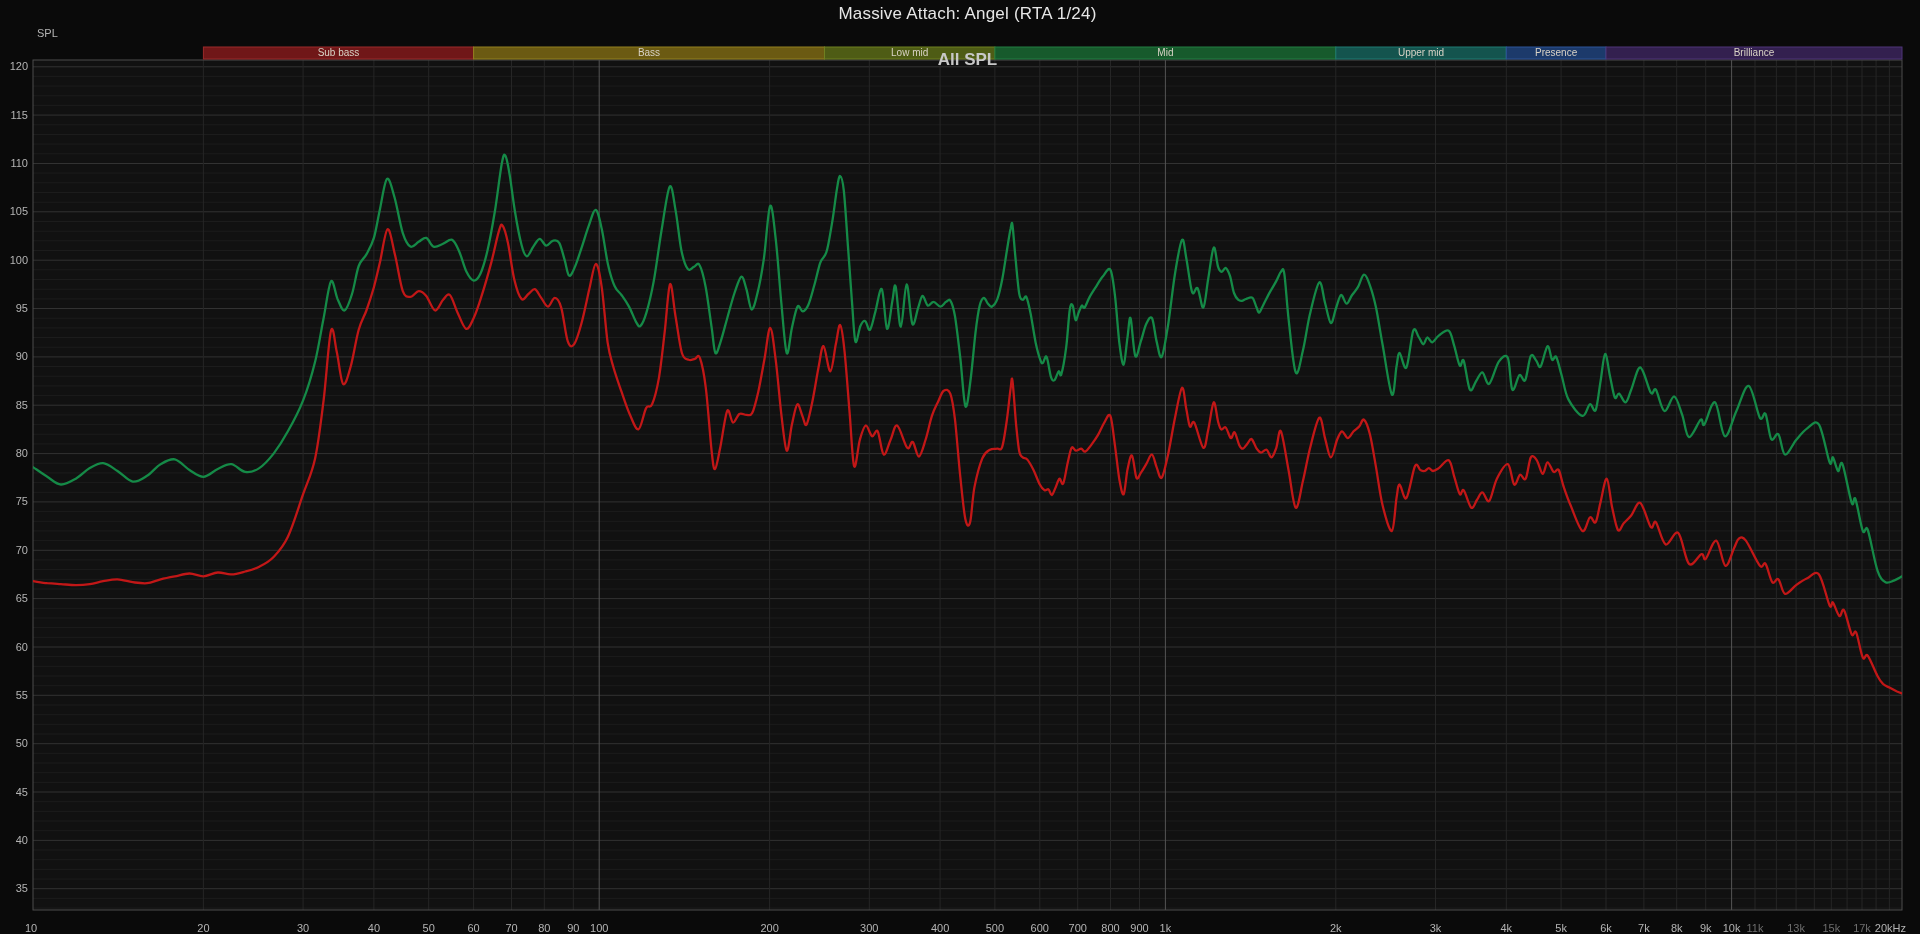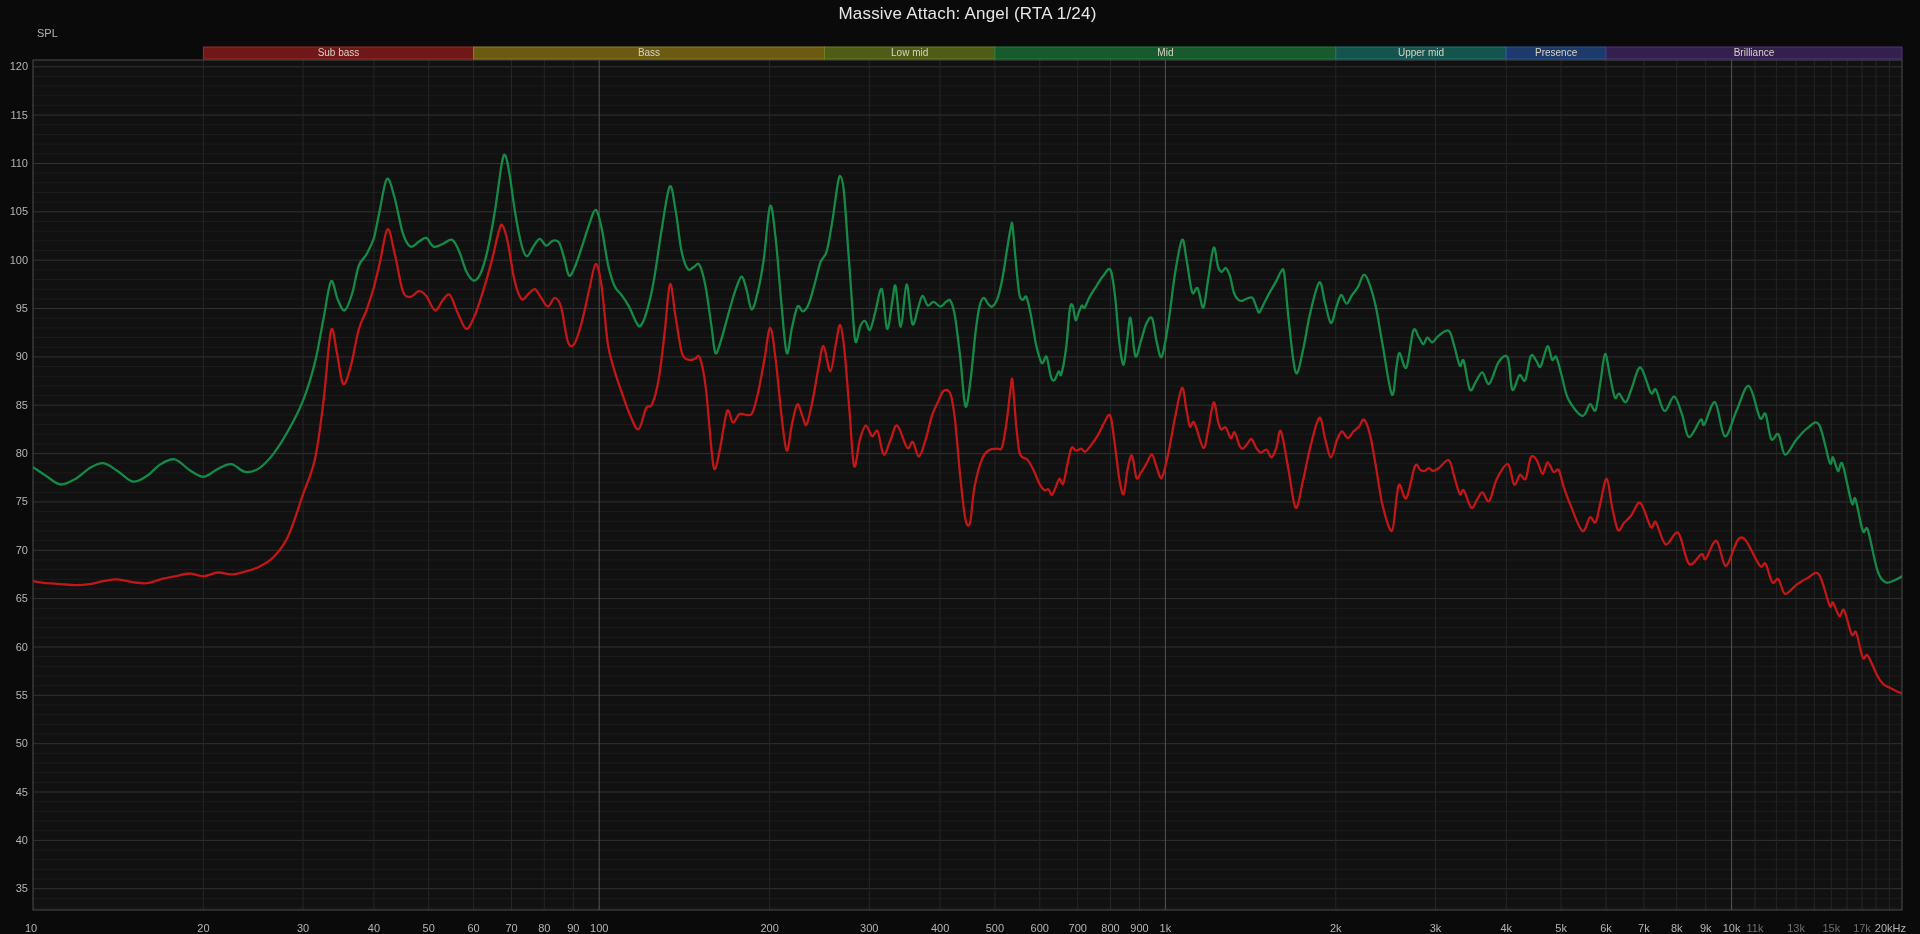--- a/index.html
+++ b/index.html
@@ -210,13 +210,14 @@
         <text x="1862.0" y="920" fill="#6e6e6e" font-size="11" text-anchor="middle">17k</text>
         <text x="1906.0" y="920" fill="#b4b4b4" font-size="11" text-anchor="end">20kHz</text>
         <clipPath id="plotclip">
           <rect x="33" y="48" width="1869" height="850"></rect>
         </clipPath>
         <path d="M33.0,455.1C35.4,456.7 42.7,461.9 47.3,464.8C52.0,467.7 56.1,472.2 60.9,472.5C65.6,472.8 70.9,469.5 75.8,466.7C80.6,464.0 85.3,458.7 89.8,456.1C94.4,453.5 98.5,450.8 103.1,451.2C107.7,451.7 112.6,455.9 117.5,459.0C122.4,462.0 127.8,468.8 132.7,469.6C137.6,470.4 142.4,466.7 147.0,463.8C151.7,460.9 155.9,454.9 160.6,452.2C165.2,449.5 170.0,446.4 174.8,447.4C179.6,448.3 184.8,455.1 189.5,458.0C194.3,460.9 198.7,464.9 203.4,464.8C208.1,464.6 213.1,459.1 217.8,457.0C222.4,454.9 226.7,451.7 231.3,452.2C235.9,452.7 240.5,459.3 245.2,459.9C249.8,460.6 254.6,459.1 259.3,456.1C264.0,453.0 268.8,447.7 273.6,441.6C278.3,435.4 283.0,428.2 287.9,419.3C292.9,410.5 298.6,400.0 303.1,388.4C307.7,376.8 311.7,363.4 315.1,349.7C318.5,336.0 320.9,319.6 323.6,306.2C326.2,292.8 328.7,272.7 331.0,269.4C333.3,266.2 335.3,282.0 337.5,286.9C339.8,291.7 342.1,299.3 344.5,298.5C347.0,297.6 349.7,289.4 352.0,282.0C354.4,274.6 356.3,260.6 358.7,254.0C361.1,247.4 363.9,247.0 366.4,242.4C368.9,237.7 371.6,233.5 373.9,225.9C376.1,218.4 377.8,206.8 380.0,196.9C382.1,187.1 384.6,168.9 387.0,166.9C389.5,165.0 391.9,176.3 394.5,185.3C397.1,194.3 400.2,212.9 402.8,221.1C405.5,229.3 407.7,233.2 410.4,234.6C413.0,236.1 416.1,231.2 418.7,229.8C421.4,228.3 423.8,225.1 426.3,225.9C428.8,226.7 430.8,233.7 433.6,234.6C436.4,235.6 440.0,232.9 443.1,231.7C446.2,230.6 449.5,226.6 452.2,227.9C454.9,229.2 456.8,234.1 459.2,239.5C461.6,244.8 464.1,254.9 466.5,259.8C468.9,264.6 471.3,268.2 473.6,268.5C475.9,268.8 478.1,266.7 480.4,261.7C482.8,256.7 485.1,248.8 487.5,238.5C489.9,228.2 492.4,214.3 494.8,199.8C497.2,185.3 500.0,160.8 501.8,151.5C503.6,142.1 504.1,141.8 505.4,143.7C506.8,145.7 508.1,153.7 509.7,163.1C511.3,172.4 513.0,188.2 515.0,199.8C516.9,211.4 519.5,225.3 521.5,232.7C523.4,240.1 524.8,244.0 526.8,244.3C528.8,244.6 531.2,237.5 533.3,234.6C535.5,231.7 537.5,227.1 539.7,226.9C541.8,226.7 544.0,233.3 546.2,233.7C548.3,234.0 550.6,229.3 552.8,228.8C555.0,228.3 557.2,227.5 559.2,230.8C561.2,234.0 563.0,242.7 564.7,248.2C566.3,253.7 567.4,262.5 569.1,263.6C570.9,264.8 572.9,259.5 574.9,254.9C576.9,250.4 579.0,243.5 581.3,236.6C583.7,229.6 586.5,219.8 588.9,213.4C591.3,206.9 593.6,197.4 595.7,197.9C597.8,198.4 599.6,207.1 601.6,216.3C603.7,225.4 605.9,243.3 608.1,253.0C610.3,262.7 612.4,269.3 614.7,274.3C616.9,279.3 619.1,279.6 621.5,283.0C623.9,286.4 626.6,290.1 629.0,294.6C631.5,299.1 634.2,306.8 636.1,310.1C638.0,313.3 638.8,315.5 640.5,313.9C642.2,312.3 644.3,307.8 646.5,300.4C648.7,293.0 651.2,283.0 653.7,269.4C656.2,255.9 658.8,235.0 661.4,219.2C664.1,203.4 667.3,178.2 669.7,174.7C672.0,171.1 673.6,187.2 675.5,197.9C677.5,208.5 679.4,228.7 681.4,238.5C683.4,248.3 685.6,254.1 687.7,256.9C689.7,259.6 691.9,255.6 693.9,254.9C695.9,254.3 697.6,249.6 699.5,253.0C701.5,256.4 703.7,264.8 705.7,275.2C707.7,285.7 710.0,304.9 711.7,315.9C713.3,326.8 713.9,338.7 715.4,341.0C716.9,343.3 718.7,335.4 720.7,329.4C722.7,323.4 725.2,313.3 727.5,305.2C729.8,297.2 732.2,287.8 734.5,281.0C736.9,274.3 739.4,265.3 741.4,264.6C743.4,264.0 744.7,271.7 746.4,277.2C748.1,282.7 749.8,296.8 751.6,297.5C753.5,298.1 755.5,289.4 757.5,281.0C759.6,272.7 761.7,261.7 763.8,247.2C765.9,232.7 768.1,197.4 770.1,194.0C772.1,190.6 773.8,210.6 775.7,226.9C777.6,243.2 779.6,272.7 781.4,291.7C783.2,310.7 785.0,337.0 786.7,341.0C788.5,345.0 790.1,323.6 791.9,315.9C793.7,308.1 795.7,297.3 797.5,294.6C799.3,291.8 801.0,299.7 802.8,299.4C804.6,299.1 806.5,297.0 808.4,292.7C810.3,288.3 812.3,280.2 814.3,273.3C816.2,266.4 818.5,255.9 820.1,251.1C821.8,246.2 823.1,246.7 824.3,244.3C825.5,241.9 826.0,242.7 827.4,236.6C828.8,230.4 831.0,217.5 832.6,207.6C834.2,197.6 835.7,183.9 837.0,176.6C838.2,169.4 839.0,163.7 840.1,164.0C841.3,164.4 842.5,166.9 843.8,178.5C845.1,190.2 846.6,215.3 847.9,233.7C849.3,252.0 850.7,272.8 851.9,288.8C853.2,304.7 854.0,325.2 855.4,329.4C856.8,333.6 858.8,317.3 860.4,313.9C862.0,310.5 863.6,308.4 865.2,309.1C866.8,309.7 868.2,319.2 869.9,317.8C871.6,316.3 873.3,307.2 875.2,300.4C877.2,293.6 879.8,274.4 881.8,277.2C883.8,279.9 885.3,314.9 887.0,316.8C888.8,318.8 891.0,295.9 892.4,288.8C893.8,281.7 894.2,269.9 895.6,274.3C897.0,278.6 899.0,315.2 900.8,314.9C902.7,314.6 904.7,272.8 906.6,272.3C908.5,271.9 910.4,308.1 912.4,312.0C914.3,315.9 916.5,300.2 918.2,295.6C919.9,290.9 920.9,284.3 922.6,283.9C924.2,283.6 925.9,292.7 927.8,293.6C929.6,294.6 931.5,289.6 933.6,289.8C935.7,289.9 938.3,294.6 940.4,294.6C942.5,294.6 944.4,290.7 946.1,289.8C947.8,288.8 949.1,286.4 950.5,288.8C952.0,291.2 953.3,294.6 955.0,304.3C956.6,313.9 958.6,331.8 960.4,346.8C962.1,361.8 963.7,390.5 965.4,394.2C967.1,397.9 968.8,381.3 970.4,369.0C972.1,356.8 974.0,333.3 975.5,320.7C977.0,308.1 978.3,299.4 979.7,293.6C981.1,287.8 982.5,286.2 983.9,285.9C985.2,285.6 986.6,290.2 988.0,291.7C989.3,293.1 990.4,295.4 992.0,294.6C993.5,293.8 995.7,291.4 997.4,286.9C999.1,282.3 1000.6,275.6 1002.2,267.5C1003.8,259.5 1005.5,247.0 1006.9,238.5C1008.3,230.0 1009.7,220.4 1010.7,216.3C1011.6,212.1 1011.7,208.0 1012.5,213.4C1013.3,218.7 1014.5,236.7 1015.7,248.2C1016.8,259.6 1018.1,275.4 1019.3,282.0C1020.5,288.6 1021.6,287.3 1022.8,287.8C1024.0,288.3 1025.0,282.7 1026.3,284.9C1027.6,287.2 1029.0,293.8 1030.6,301.4C1032.1,308.9 1034.0,322.5 1035.6,330.4C1037.3,338.3 1039.4,345.4 1040.6,348.7C1041.8,352.1 1042.0,351.3 1043.0,350.7C1044.0,350.0 1045.3,342.5 1046.6,344.9C1048.0,347.3 1049.7,361.3 1051.0,365.2C1052.3,369.0 1053.2,369.0 1054.5,368.1C1055.8,367.1 1057.5,360.3 1058.7,359.4C1059.8,358.4 1060.1,366.3 1061.3,362.3C1062.6,358.2 1064.8,346.0 1066.2,335.2C1067.6,324.4 1068.7,304.4 1069.8,297.5C1070.9,290.6 1071.7,291.8 1072.7,293.6C1073.7,295.4 1074.6,307.0 1075.6,308.1C1076.6,309.3 1077.7,302.8 1078.7,300.4C1079.8,298.0 1080.9,294.4 1081.8,293.6C1082.8,292.8 1083.3,297.0 1084.6,295.6C1085.9,294.1 1087.7,288.5 1089.7,284.9C1091.6,281.4 1094.1,277.7 1096.3,274.3C1098.4,270.9 1100.4,267.3 1102.7,264.6C1105.0,261.9 1108.3,254.6 1110.4,257.8C1112.4,261.1 1113.5,271.7 1115.0,283.9C1116.5,296.2 1118.0,319.9 1119.4,331.3C1120.9,342.8 1122.3,353.7 1123.7,352.6C1125.0,351.5 1126.4,332.3 1127.6,324.6C1128.7,316.8 1129.3,303.0 1130.6,306.2C1131.8,309.4 1133.5,340.0 1135.3,343.9C1137.0,347.8 1139.0,334.7 1140.8,329.4C1142.7,324.1 1144.3,315.9 1146.2,312.0C1148.1,308.1 1150.2,303.3 1152.0,306.2C1153.7,309.1 1155.0,323.0 1156.6,329.4C1158.2,335.8 1159.7,347.6 1161.7,344.9C1163.6,342.1 1165.8,326.8 1168.1,313.0C1170.3,299.1 1172.7,275.9 1175.0,261.7C1177.3,247.5 1180.1,230.4 1182.0,227.9C1183.9,225.3 1184.7,237.5 1186.3,246.2C1188.0,254.9 1190.3,275.1 1192.1,280.1C1194.0,285.1 1195.7,273.6 1197.6,276.2C1199.5,278.8 1201.6,297.0 1203.3,295.6C1205.1,294.1 1206.4,277.5 1208.1,267.5C1209.9,257.5 1212.0,237.7 1213.7,235.6C1215.3,233.5 1216.7,250.9 1218.1,254.9C1219.4,259.0 1220.5,259.6 1221.8,259.8C1223.1,259.9 1224.3,255.3 1225.7,255.9C1227.0,256.6 1228.5,259.5 1229.9,263.6C1231.3,267.8 1232.6,277.0 1234.0,281.0C1235.4,285.1 1236.9,286.5 1238.3,287.8C1239.6,289.1 1240.5,288.9 1241.9,288.8C1243.2,288.6 1244.6,287.3 1246.3,286.9C1248.1,286.4 1250.8,284.4 1252.5,285.9C1254.2,287.3 1255.4,293.1 1256.6,295.6C1257.7,298.0 1258.1,300.9 1259.3,300.4C1260.4,299.9 1261.7,296.0 1263.4,292.7C1265.2,289.3 1267.8,283.9 1269.9,280.1C1272.1,276.2 1274.3,272.8 1276.1,269.4C1278.0,266.1 1279.6,261.1 1280.9,259.8C1282.3,258.5 1283.0,253.7 1284.3,261.7C1285.6,269.8 1286.8,291.7 1288.7,308.1C1290.6,324.6 1293.3,355.2 1295.7,360.3C1298.1,365.5 1300.5,348.7 1302.8,339.1C1305.2,329.4 1307.2,313.8 1309.9,302.3C1312.6,290.9 1316.8,272.3 1319.3,270.4C1321.8,268.5 1323.1,283.9 1325.0,290.7C1326.9,297.5 1329.0,310.1 1330.8,311.0C1332.7,312.0 1334.2,301.2 1335.9,296.5C1337.6,291.8 1339.3,283.8 1341.0,283.0C1342.8,282.2 1344.8,291.7 1346.6,291.7C1348.5,291.7 1350.2,285.7 1352.1,283.0C1354.0,280.2 1355.9,278.6 1357.9,275.2C1359.9,271.9 1362.0,263.0 1364.0,262.7C1366.0,262.4 1367.9,267.8 1369.9,273.3C1371.9,278.8 1373.9,285.6 1376.0,295.6C1378.1,305.5 1380.0,318.8 1382.7,333.3C1385.3,347.8 1389.6,379.0 1391.9,382.6C1394.2,386.1 1395.2,361.5 1396.5,354.5C1397.8,347.6 1397.9,340.8 1399.6,341.0C1401.2,341.2 1404.1,359.2 1406.4,355.5C1408.7,351.8 1411.2,323.9 1413.2,318.8C1415.2,313.6 1416.9,322.3 1418.5,324.6C1420.2,326.8 1421.9,332.1 1423.3,332.3C1424.8,332.5 1425.7,325.9 1427.2,325.5C1428.7,325.2 1430.4,330.7 1432.3,330.4C1434.2,330.0 1436.0,325.5 1438.8,323.6C1441.5,321.7 1446.2,317.0 1448.8,318.8C1451.4,320.5 1452.5,328.4 1454.3,334.2C1456.1,340.0 1458.2,351.2 1459.8,353.6C1461.3,356.0 1462.1,344.7 1463.7,348.7C1465.4,352.8 1467.8,374.4 1469.9,377.7C1472.0,381.1 1474.1,371.9 1476.2,369.0C1478.3,366.1 1480.2,359.9 1482.4,360.3C1484.6,360.8 1486.5,373.7 1489.2,371.9C1491.9,370.2 1495.7,354.1 1498.8,349.7C1501.9,345.4 1505.5,341.2 1507.8,345.8C1510.0,350.5 1510.4,374.8 1512.3,377.7C1514.3,380.7 1517.3,364.9 1519.4,363.2C1521.6,361.6 1523.3,371.3 1525.2,368.1C1527.1,364.9 1528.9,347.1 1530.8,343.9C1532.7,340.7 1534.7,347.0 1536.3,348.7C1537.9,350.5 1538.8,357.0 1540.6,354.5C1542.5,352.1 1545.6,335.4 1547.5,334.2C1549.4,333.1 1550.7,346.0 1552.1,347.8C1553.6,349.5 1554.6,342.3 1556.2,344.9C1557.7,347.5 1559.6,356.2 1561.6,363.2C1563.7,370.3 1564.9,380.7 1568.4,387.4C1571.9,394.2 1578.8,403.1 1582.4,403.9C1586.0,404.7 1587.7,393.2 1589.9,392.3C1592.1,391.3 1593.9,401.9 1595.7,398.1C1597.4,394.2 1599.0,378.4 1600.6,369.0C1602.1,359.7 1603.6,342.8 1605.1,342.0C1606.7,341.2 1608.4,357.0 1610.0,364.2C1611.6,371.5 1613.3,382.6 1614.8,385.5C1616.3,388.4 1617.3,380.8 1619.1,381.6C1620.9,382.4 1623.6,391.0 1625.6,390.3C1627.7,389.7 1628.8,383.6 1631.2,377.7C1633.7,371.9 1637.1,355.0 1640.3,355.5C1643.6,356.0 1648.2,376.9 1650.8,380.7C1653.4,384.4 1653.6,374.7 1655.9,377.7C1658.1,380.8 1661.3,397.9 1664.4,399.0C1667.5,400.2 1671.3,383.9 1674.2,384.5C1677.2,385.2 1679.7,396.1 1682.2,402.9C1684.6,409.7 1685.9,424.3 1689.0,425.1C1692.1,425.9 1698.1,409.8 1700.7,407.7C1703.2,405.6 1701.9,415.5 1704.3,412.6C1706.7,409.7 1711.6,388.4 1715.0,390.3C1718.5,392.3 1721.3,422.7 1724.8,424.2C1728.4,425.6 1732.5,407.4 1736.4,399.0C1740.4,390.6 1744.8,372.8 1748.7,373.9C1752.6,375.0 1757.1,401.1 1759.9,405.8C1762.7,410.5 1763.6,398.4 1765.5,401.9C1767.4,405.5 1769.1,423.7 1771.2,427.1C1773.4,430.5 1776.1,419.7 1778.4,422.2C1780.7,424.8 1782.1,441.6 1785.0,442.5C1788.0,443.5 1792.4,432.4 1796.1,428.0C1799.8,423.7 1803.3,419.0 1807.2,416.4C1811.0,413.9 1815.3,406.9 1819.0,412.6C1822.7,418.2 1827.3,444.8 1829.6,450.3C1831.9,455.8 1831.5,444.0 1832.9,445.4C1834.3,446.9 1836.5,457.9 1838.1,459.0C1839.6,460.1 1840.2,446.9 1842.5,452.2C1844.8,457.5 1849.5,485.1 1851.7,490.9C1853.9,496.7 1853.6,482.3 1855.4,487.0C1857.3,491.7 1860.7,513.8 1862.8,518.9C1864.8,524.1 1865.3,511.4 1867.8,518.0C1870.2,524.6 1874.5,549.9 1877.5,558.6C1880.4,567.3 1882.6,568.6 1885.5,570.2C1888.3,571.8 1891.8,569.2 1894.5,568.3C1897.3,567.3 1900.8,565.0 1902.0,564.4" fill="none" stroke="#158a47" stroke-width="2.3" stroke-linejoin="round" stroke-linecap="round" clip-path="url(#plotclip)"></path>
         <path d="M33.0,569.2C35.4,569.5 42.7,570.7 47.3,571.2C52.0,571.6 56.1,571.8 60.9,572.1C65.6,572.4 70.9,573.1 75.8,573.1C80.6,573.1 85.3,572.8 89.8,572.1C94.4,571.5 98.5,570.0 103.1,569.2C107.7,568.4 112.6,567.1 117.5,567.3C122.4,567.4 127.8,569.5 132.7,570.2C137.6,570.8 142.4,571.6 147.0,571.2C151.7,570.7 155.9,568.4 160.6,567.3C165.2,566.2 170.0,565.3 174.8,564.4C179.6,563.4 184.8,561.5 189.5,561.5C194.3,561.5 198.7,564.5 203.4,564.4C208.1,564.2 213.1,560.8 217.8,560.5C222.4,560.2 226.7,562.6 231.3,562.4C235.9,562.3 240.5,560.8 245.2,559.5C249.8,558.3 254.6,557.1 259.3,554.7C264.0,552.3 268.8,550.0 273.6,545.0C278.3,540.0 283.0,535.2 287.9,524.7C292.9,514.3 298.6,495.2 303.1,482.2C307.7,469.1 311.7,462.0 315.1,446.4C318.5,430.8 320.9,409.7 323.6,388.4C326.2,367.1 328.8,326.8 331.0,318.8C333.2,310.7 334.8,331.2 336.8,340.0C338.8,348.9 340.8,369.5 343.1,371.9C345.5,374.4 348.1,363.6 350.7,354.5C353.3,345.5 356.0,327.1 358.7,317.8C361.3,308.4 363.9,305.5 366.4,298.5C368.9,291.4 371.6,283.3 373.9,275.2C376.1,267.2 377.7,259.8 380.0,250.1C382.2,240.4 385.1,218.4 387.6,217.2C390.1,216.1 392.5,233.0 395.1,243.3C397.6,253.7 400.3,272.2 402.8,279.1C405.4,286.0 407.7,284.9 410.4,284.9C413.0,284.9 416.1,279.3 418.7,279.1C421.4,279.0 423.6,280.7 426.3,283.9C429.0,287.2 432.3,297.8 435.1,298.5C437.9,299.1 440.6,290.4 443.1,287.8C445.6,285.2 447.5,280.9 449.9,283.0C452.3,285.1 454.8,294.7 457.5,300.4C460.2,306.0 463.4,315.9 466.1,316.8C468.8,317.8 471.0,311.7 473.6,306.2C476.2,300.7 478.7,293.3 481.6,283.9C484.6,274.6 488.5,260.9 491.4,250.1C494.2,239.3 497.0,225.3 498.9,219.2C500.7,213.0 501.0,211.4 502.5,213.4C504.1,215.3 506.0,221.7 507.9,230.8C509.9,239.8 512.0,258.2 514.3,267.5C516.5,276.9 519.1,284.4 521.5,286.9C523.8,289.3 526.2,283.6 528.4,282.0C530.7,280.4 532.8,276.5 534.9,277.2C537.0,277.8 539.0,283.0 541.2,285.9C543.4,288.8 545.7,294.6 548.0,294.6C550.2,294.6 552.6,285.7 554.8,285.9C557.1,286.0 559.1,288.3 561.2,295.6C563.4,302.8 565.6,323.3 567.8,329.4C569.9,335.5 571.8,335.2 574.1,332.3C576.4,329.4 578.8,321.0 581.3,312.0C583.9,303.0 586.8,288.1 589.1,278.1C591.5,268.2 593.6,252.7 595.7,252.0C597.8,251.4 599.6,261.2 601.6,274.3C603.6,287.3 605.7,316.8 607.6,330.4C609.6,343.9 611.2,347.3 613.5,355.5C615.8,363.7 618.9,372.1 621.5,379.7C624.1,387.3 626.4,394.7 629.2,401.0C632.1,407.2 635.6,418.2 638.4,417.4C641.2,416.6 643.8,400.3 646.1,396.1C648.3,391.9 649.9,397.3 652.1,392.3C654.2,387.3 656.8,378.1 658.9,366.1C661.0,354.2 662.8,336.3 664.6,320.7C666.5,305.1 668.2,275.1 670.0,272.3C671.9,269.6 673.5,292.8 675.5,304.3C677.5,315.7 679.7,333.8 681.9,341.0C684.1,348.3 686.7,346.8 688.8,347.8C691.0,348.7 693.1,347.1 694.9,346.8C696.8,346.5 698.0,341.0 699.9,345.8C701.7,350.7 703.9,360.2 705.8,375.8C707.8,391.4 710.1,426.1 711.7,439.6C713.2,453.2 713.6,457.7 715.1,457.0C716.5,456.4 718.2,445.4 720.2,435.8C722.2,426.1 725.1,403.2 727.2,399.0C729.3,394.8 730.9,410.1 733.0,410.6C735.0,411.1 737.2,403.2 739.4,401.9C741.7,400.6 744.3,403.1 746.4,402.9C748.6,402.7 750.2,404.8 752.2,401.0C754.2,397.1 756.2,388.9 758.3,379.7C760.4,370.5 762.7,356.5 764.7,345.8C766.6,335.2 768.4,315.5 770.2,315.9C772.1,316.2 773.8,333.3 775.7,347.8C777.6,362.3 779.6,387.7 781.4,402.9C783.2,418.0 785.0,437.1 786.7,438.7C788.5,440.3 790.2,420.3 791.9,412.6C793.7,404.8 795.5,393.7 797.3,392.3C799.0,390.8 800.8,400.5 802.4,403.9C803.9,407.2 804.9,415.0 806.5,412.6C808.2,410.1 810.4,398.9 812.4,389.4C814.4,379.8 816.7,364.7 818.5,355.5C820.4,346.3 821.5,333.6 823.5,334.2C825.5,334.9 828.3,359.7 830.3,359.4C832.4,359.1 834.2,340.0 835.8,332.3C837.5,324.6 838.7,312.2 840.1,313.0C841.5,313.8 842.8,323.0 844.3,337.1C845.9,351.3 847.8,378.6 849.4,398.1C851.1,417.6 852.4,449.1 854.1,454.1C855.8,459.1 857.9,434.8 859.8,428.0C861.7,421.3 863.6,414.2 865.7,413.5C867.7,412.9 870.1,423.2 872.1,424.2C874.1,425.1 875.8,416.3 877.7,419.3C879.6,422.4 881.5,441.1 883.7,442.5C885.8,444.0 888.3,432.9 890.5,428.0C892.8,423.2 894.4,412.2 897.2,413.5C900.0,414.8 904.6,433.0 907.2,435.8C909.8,438.5 910.8,428.5 912.8,430.0C914.7,431.4 916.8,444.8 918.9,444.5C921.0,444.2 923.3,434.8 925.5,428.0C927.7,421.3 929.8,410.3 931.9,403.9C934.1,397.4 936.3,393.5 938.2,389.4C940.2,385.2 941.7,380.0 943.7,378.7C945.7,377.4 948.4,376.8 950.3,381.6C952.2,386.5 953.3,393.7 955.0,407.7C956.6,421.7 958.6,449.1 960.4,465.7C962.1,482.3 963.8,499.9 965.4,507.3C967.0,514.7 968.6,515.5 970.1,510.2C971.6,504.9 972.4,486.1 974.4,475.4C976.5,464.8 979.7,452.7 982.3,446.4C984.9,440.1 987.5,439.3 990.0,437.7C992.5,436.1 995.3,437.2 997.4,436.7C999.4,436.3 1000.6,439.6 1002.2,434.8C1003.8,430.0 1005.5,417.6 1006.9,407.7C1008.3,397.9 1009.7,382.3 1010.7,375.8C1011.6,369.4 1011.6,362.9 1012.5,369.0C1013.4,375.2 1015.0,400.8 1016.1,412.6C1017.3,424.3 1018.2,434.2 1019.3,439.6C1020.4,445.1 1021.5,444.2 1022.8,445.4C1024.1,446.7 1025.4,445.3 1027.2,447.4C1028.9,449.5 1031.4,453.8 1033.5,458.0C1035.6,462.2 1037.9,469.1 1039.8,472.5C1041.6,475.9 1043.2,477.5 1044.6,478.3C1046.1,479.1 1047.4,476.5 1048.6,477.4C1049.8,478.2 1050.6,483.5 1051.8,483.2C1052.9,482.8 1054.4,478.2 1055.6,475.4C1056.9,472.7 1058.2,467.4 1059.4,466.7C1060.7,466.1 1061.8,474.1 1063.2,471.5C1064.6,469.0 1066.2,457.2 1067.6,451.2C1069.0,445.3 1070.2,437.9 1071.6,435.8C1073.0,433.7 1074.3,438.5 1075.9,438.7C1077.5,438.8 1079.6,436.6 1081.2,436.7C1082.7,436.9 1083.6,440.3 1085.3,439.6C1087.0,439.0 1089.2,435.6 1091.3,432.9C1093.4,430.1 1095.7,426.9 1097.9,423.2C1100.0,419.5 1102.2,413.9 1104.3,410.6C1106.4,407.4 1108.6,400.0 1110.4,403.9C1112.1,407.7 1113.5,423.2 1115.0,433.8C1116.5,444.5 1118.0,459.6 1119.4,467.7C1120.9,475.7 1122.3,484.0 1123.7,482.2C1125.0,480.4 1126.2,463.5 1127.6,457.0C1129.0,450.6 1130.5,442.1 1132.0,443.5C1133.5,445.0 1135.0,462.8 1136.4,465.7C1137.9,468.6 1139.2,463.2 1140.8,460.9C1142.5,458.7 1144.3,455.3 1146.2,452.2C1148.1,449.1 1150.2,442.1 1152.0,442.5C1153.7,443.0 1155.0,451.2 1156.6,455.1C1158.2,459.0 1159.7,467.8 1161.7,465.7C1163.6,463.7 1165.8,452.5 1168.1,442.5C1170.3,432.5 1172.7,416.9 1175.0,405.8C1177.3,394.7 1180.1,377.3 1182.0,375.8C1183.9,374.4 1185.0,390.6 1186.3,397.1C1187.7,403.5 1188.6,412.2 1189.9,414.5C1191.3,416.8 1192.1,407.1 1194.3,410.6C1196.6,414.2 1201.0,434.5 1203.3,435.8C1205.7,437.1 1206.4,425.9 1208.1,418.4C1209.9,410.8 1212.0,391.8 1213.7,390.3C1215.3,388.9 1216.8,405.1 1218.1,409.7C1219.3,414.2 1220.0,416.4 1221.2,417.4C1222.5,418.4 1224.1,414.0 1225.7,415.5C1227.3,416.9 1229.4,425.3 1230.8,426.1C1232.3,426.9 1233.2,419.2 1234.6,420.3C1236.0,421.4 1237.8,430.1 1239.2,432.9C1240.5,435.6 1241.4,436.9 1242.8,436.7C1244.1,436.6 1245.8,433.5 1247.2,431.9C1248.7,430.3 1250.0,426.3 1251.6,427.1C1253.2,427.9 1255.2,434.5 1256.7,436.7C1258.3,439.0 1259.3,440.4 1260.9,440.6C1262.6,440.8 1264.9,436.9 1266.7,437.7C1268.5,438.5 1269.9,445.8 1271.5,445.4C1273.1,445.1 1274.7,440.1 1276.3,435.8C1277.9,431.4 1278.9,415.5 1280.9,419.3C1283.0,423.2 1286.2,446.2 1288.7,459.0C1291.1,471.7 1293.3,494.0 1295.7,495.7C1298.1,497.5 1300.5,479.4 1302.8,469.6C1305.2,459.8 1307.2,447.4 1309.9,436.7C1312.6,426.1 1316.8,407.6 1319.3,405.8C1321.8,404.0 1323.1,419.5 1325.0,426.1C1326.9,432.7 1328.8,445.1 1330.8,445.4C1332.9,445.8 1335.2,432.4 1337.0,428.0C1338.9,423.7 1340.1,419.7 1341.9,419.3C1343.7,419.0 1345.9,426.1 1347.8,426.1C1349.8,426.1 1351.7,421.3 1353.6,419.3C1355.5,417.4 1357.5,416.4 1359.2,414.5C1361.0,412.6 1362.2,406.4 1364.0,407.7C1365.8,409.0 1367.9,414.3 1369.9,422.2C1371.9,430.1 1373.9,443.2 1376.0,455.1C1378.1,467.0 1380.0,483.2 1382.7,493.8C1385.3,504.4 1389.6,520.2 1391.9,518.9C1394.2,517.6 1395.2,493.8 1396.5,486.1C1397.8,478.3 1397.9,472.5 1399.6,472.5C1401.2,472.5 1403.8,489.1 1406.4,486.1C1409.0,483.0 1412.7,458.8 1415.0,454.1C1417.3,449.5 1418.7,457.2 1420.3,458.0C1421.9,458.8 1423.2,459.3 1424.6,459.0C1426.0,458.7 1427.5,456.1 1428.9,456.1C1430.3,456.1 1431.4,459.0 1433.0,459.0C1434.7,459.0 1436.1,457.9 1438.8,456.1C1441.4,454.3 1446.2,446.9 1448.8,448.3C1451.4,449.8 1452.5,459.1 1454.3,464.8C1456.1,470.4 1458.2,479.9 1459.8,482.2C1461.3,484.4 1461.8,476.1 1463.7,478.3C1465.7,480.6 1469.1,494.1 1471.3,495.7C1473.5,497.3 1475.1,490.6 1476.9,488.0C1478.8,485.4 1480.3,480.1 1482.4,480.3C1484.4,480.4 1486.8,491.2 1489.2,489.0C1491.6,486.7 1493.8,472.8 1496.9,466.7C1500.0,460.6 1504.9,451.2 1507.8,452.2C1510.7,453.2 1512.1,470.7 1514.1,472.5C1516.2,474.3 1518.1,463.8 1520.0,462.8C1521.9,461.9 1523.9,469.6 1525.7,466.7C1527.5,463.8 1529.0,448.5 1530.8,445.4C1532.7,442.4 1534.9,445.6 1536.8,448.3C1538.8,451.1 1541.0,461.6 1542.7,461.9C1544.5,462.2 1545.7,450.6 1547.5,450.3C1549.3,450.0 1551.8,458.7 1553.6,459.9C1555.5,461.2 1557.0,455.6 1558.7,458.0C1560.3,460.4 1561.5,468.5 1563.6,474.5C1565.6,480.4 1567.6,486.4 1570.8,493.8C1573.9,501.2 1579.2,517.0 1582.4,518.9C1585.6,520.9 1587.7,506.8 1589.9,505.4C1592.1,503.9 1593.9,512.8 1595.7,510.2C1597.4,507.7 1598.7,497.2 1600.6,489.9C1602.4,482.7 1604.9,465.9 1606.8,466.7C1608.7,467.5 1610.2,486.2 1612.0,494.8C1613.9,503.3 1616.0,515.2 1617.9,518.0C1619.9,520.7 1621.5,513.6 1623.7,511.2C1626.0,508.8 1628.5,506.8 1631.2,503.5C1634.0,500.1 1637.1,489.0 1640.3,490.9C1643.6,492.8 1648.2,511.8 1650.8,515.1C1653.4,518.3 1653.4,507.3 1655.9,510.2C1658.3,513.1 1662.0,530.7 1665.7,532.5C1669.4,534.2 1674.3,517.6 1678.2,520.9C1682.1,524.1 1685.1,548.3 1689.0,551.8C1692.9,555.4 1698.7,542.9 1701.5,542.1C1704.3,541.3 1703.2,549.2 1705.7,547.0C1708.1,544.7 1713.1,527.5 1716.3,528.6C1719.6,529.7 1722.4,552.5 1725.3,553.7C1728.3,555.0 1731.8,540.9 1734.0,536.3C1736.3,531.8 1736.8,528.0 1738.8,526.7C1740.8,525.4 1742.4,524.1 1745.9,528.6C1749.4,533.1 1756.6,549.9 1759.9,553.7C1763.1,557.6 1763.4,549.1 1765.5,551.8C1767.6,554.6 1770.1,567.6 1772.3,570.2C1774.4,572.8 1776.3,565.3 1778.4,567.3C1780.6,569.2 1782.1,580.8 1785.0,581.8C1788.0,582.8 1792.4,575.7 1796.1,573.1C1799.8,570.5 1803.3,568.1 1807.2,566.3C1811.0,564.5 1815.3,557.9 1819.0,562.4C1822.7,567.0 1827.3,588.7 1829.6,593.4C1831.9,598.1 1831.3,588.7 1832.9,590.5C1834.5,592.3 1837.5,602.7 1839.3,604.0C1841.2,605.3 1842.0,595.2 1844.0,598.2C1846.1,601.3 1849.7,618.7 1851.7,622.4C1853.7,626.1 1854.3,616.6 1856.2,620.5C1858.0,624.3 1860.8,641.7 1862.8,645.6C1864.7,649.5 1865.3,640.6 1867.8,643.7C1870.2,646.7 1874.9,659.3 1877.5,664.0C1880.0,668.7 1880.8,669.8 1882.8,671.7C1884.8,673.7 1887.0,674.3 1889.4,675.6C1891.8,676.9 1894.9,678.5 1897.0,679.5C1899.1,680.4 1901.2,681.1 1902.0,681.4" fill="none" stroke="#c21717" stroke-width="2.3" stroke-linejoin="round" stroke-linecap="round" clip-path="url(#plotclip)"></path>
       </svg></div>
   <div id="chart-title">Massive Attach: Angel (RTA 1/24)</div>
   <div id="spl-axis-label">SPL</div>
+  <div id="legend-label">All SPL</div>
 </div>
 
 </body></html>

